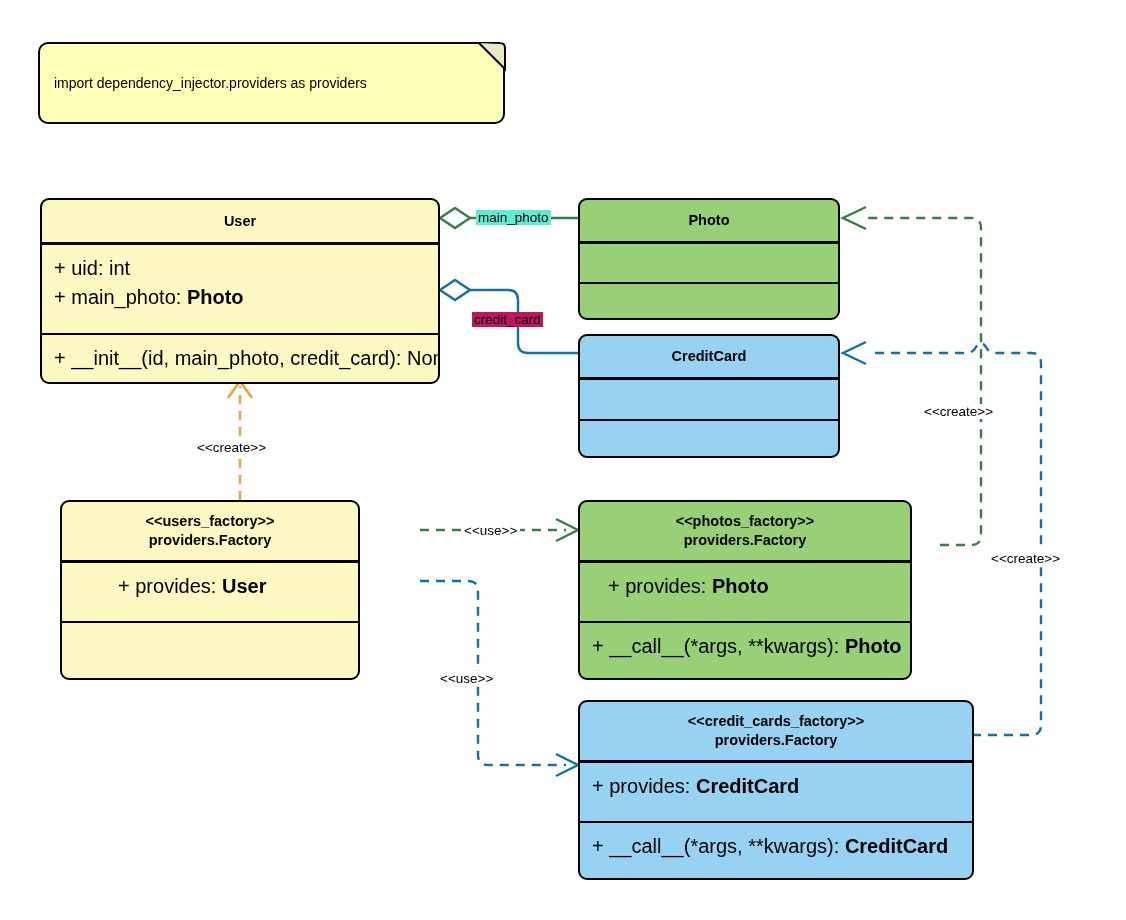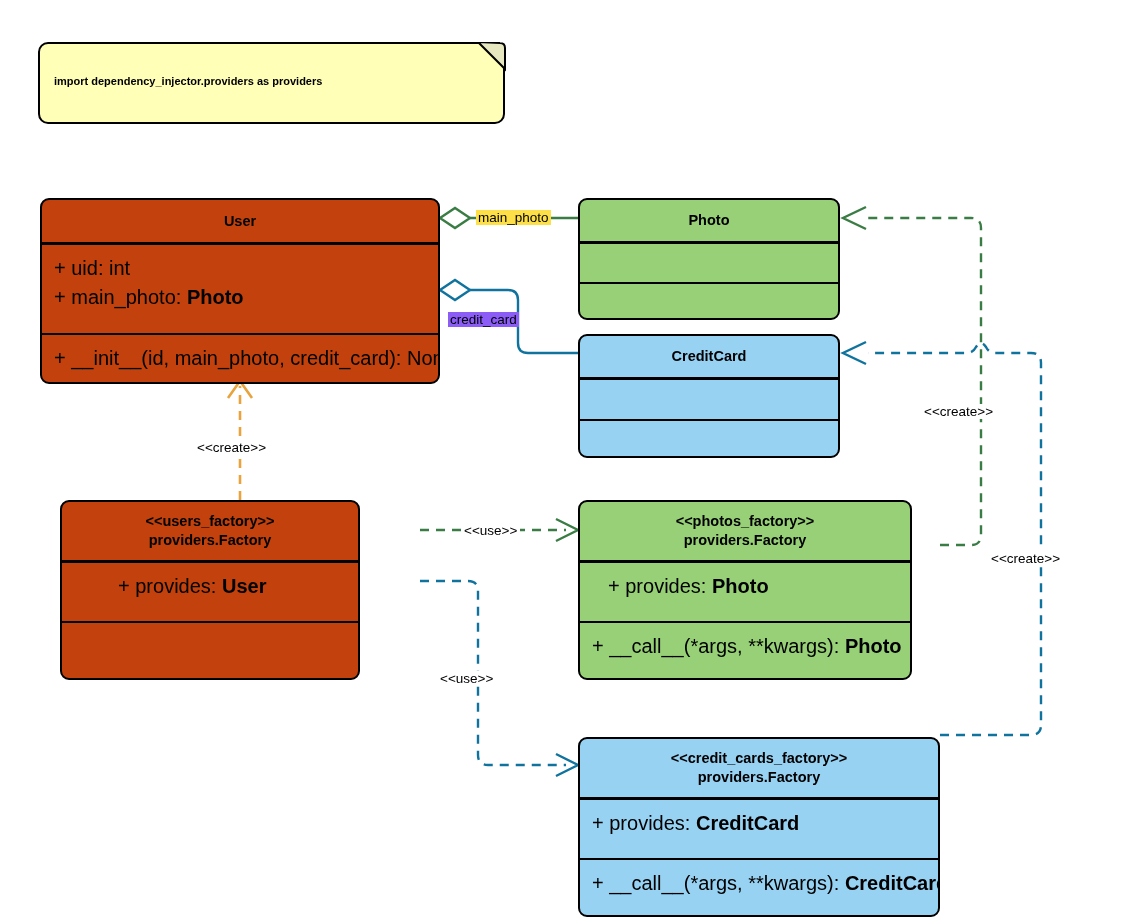--- a/index.html
+++ b/index.html
@@ -13,34 +13,34 @@
   
   .note{
     position:absolute;
     background:#ffffb8;
     border:2px solid #000;
     border-radius:10px;
     box-sizing:border-box;
   }
   .note-text{
     position:absolute;
-    font-size:11px;font-weight:bold;color:#000;
+    font-size:14px;font-weight:normal;color:#000;
     white-space:nowrap;
   }
   .note-fold{position:absolute;}
 
   
   .cls{
     position:absolute;
     border:2.5px solid #000;
     border-radius:9px;
     box-sizing:border-box;
     overflow:hidden;
   }
-  .cls.yellow{background:#c2410c;}
+  .cls.yellow{background:#fef9c3;}
   .cls.green {background:#97d077;}
   .cls.blue  {background:#97d2f2;}
 
   .cls-title{
     text-align:center;
     font-size:14.5px;font-weight:bold;color:#000;
     display:flex;flex-direction:column;align-items:center;justify-content:center;
     box-sizing:border-box;
     line-height:1.28;
   }
@@ -167,38 +167,38 @@
   <div class="cls-sep"></div>
   <div class="cls-sec" style="height:58px;margin-left:16px;">
     <div class="row"><span>+ provides: </span><b>Photo</b></div>
   </div>
   <div class="cls-sep"></div>
   <div class="cls-sec" style="height:58px;">
     <div class="row"><span>+ __call__(*args, **kwargs): </span><b>Photo</b></div>
   </div>
 </div>
 
-<div class="cls blue" style="left:578px;top:700px;width:362px;height:180px;margin-top:37px;">
+<div class="cls blue" style="left:578px;top:700px;width:396px;height:180px;">
   <div class="cls-title" style="height:58px;">
     <span>&lt;&lt;credit_cards_factory&gt;&gt;</span>
     <span>providers.Factory</span>
   </div>
   <div class="cls-sep"></div>
   <div class="cls-sec" style="height:58px;">
     <div class="row"><span>+ provides: </span><b>CreditCard</b></div>
   </div>
   <div class="cls-sep"></div>
   <div class="cls-sec" style="height:58px;">
     <div class="row"><span>+ __call__(*args, **kwargs): </span><b>CreditCard</b></div>
   </div>
 </div>
 
-<div class="elabel" style="left:476px;top:210px;background:#fde047;padding:0 2px;">main_photo</div>
-
-<div class="elabel" style="left:448px;top:312px;background:#8b5cf6;padding:0 2px;">credit_card</div>
+<div class="elabel" style="left:476px;top:210px;background:#5eead4;padding:0 2px;">main_photo</div>
+
+<div class="elabel" style="left:472px;top:312px;background:#be185d;padding:0 2px;">credit_card</div>
 
 <div class="elabel" style="left:194px;top:440px;background:#ffffff;padding:0 3px;">&lt;&lt;create&gt;&gt;</div>
 
 <div class="elabel" style="left:461px;top:523px;background:#ffffff;padding:0 3px;">&lt;&lt;use&gt;&gt;</div>
 
 <div class="elabel" style="left:437px;top:671px;background:#ffffff;padding:0 3px;">&lt;&lt;use&gt;&gt;</div>
 
 <div class="elabel" style="left:921px;top:404px;background:#ffffff;padding:0 3px;">&lt;&lt;create&gt;&gt;</div>
 
 <div class="elabel" style="left:988px;top:551px;background:#ffffff;padding:0 3px;">&lt;&lt;create&gt;&gt;</div>

